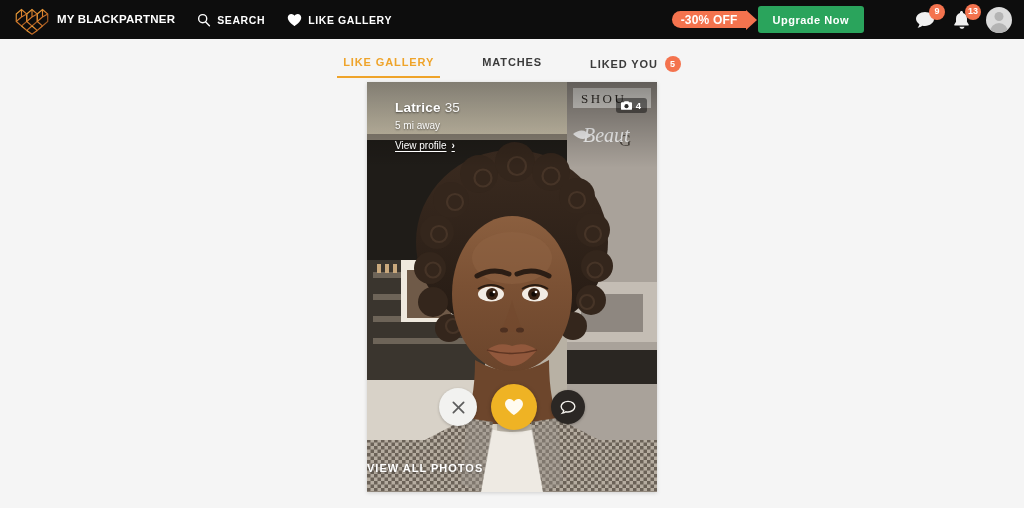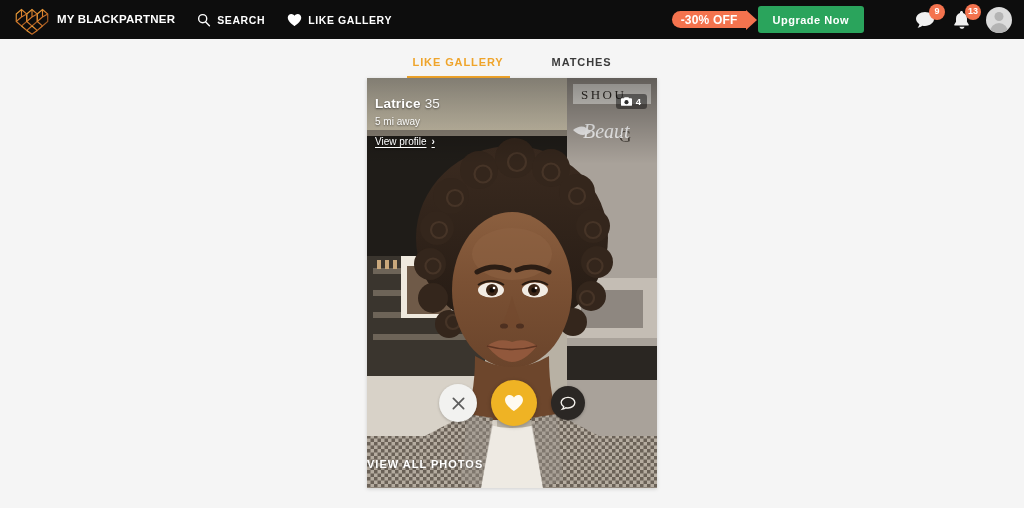--- a/index.html
+++ b/index.html
@@ -177,21 +177,21 @@
   .photo { position: absolute; inset: 0; overflow: hidden; }
   .photo svg { display: block; width: 290px; height: 410px; }
 
   
   .card-top-shade {
     position: absolute; left: 0; right: 0; top: 0; height: 86px;
     background: linear-gradient(to bottom, rgba(0,0,0,.42), rgba(0,0,0,0));
     pointer-events: none;
   }
   .card-meta {
-    position: absolute; left: 8px; top: 18px;
+    position: absolute; left: 28px; top: 18px;
     color: #ffffff;
     text-shadow: 0 1px 2px rgba(0,0,0,.55);
   }
   .meta-name {
     font-size: 13.5px; font-weight: 700;
     letter-spacing: .2px;
     margin-bottom: 5px;
   }
   .meta-name em { font-style: normal; font-weight: 400; opacity: .92; }
   .meta-dist { font-size: 10px; font-weight: 400; margin-bottom: 4px; opacity: .95; }
@@ -319,20 +319,24 @@
     <div class="avatar"></div>
   </div>
 </div>
 
 <div class="tabs">
   <div class="tab active">
     <span>Like Gallery</span>
   </div>
   <div class="tab">
     <span>Matches</span>
+  </div>
+  <div class="tab">
+    <span>Liked You</span>
+    <span class="tab-badge">5</span>
   </div>
 </div>
 
 <div class="card-area">
   <div class="card">
 
     <div class="photo">
       <svg viewBox="0 0 290 410" preserveAspectRatio="none" aria-hidden="true">
         <defs>
           <linearGradient id="wall" x1="0" y1="0" x2="0" y2="1">

